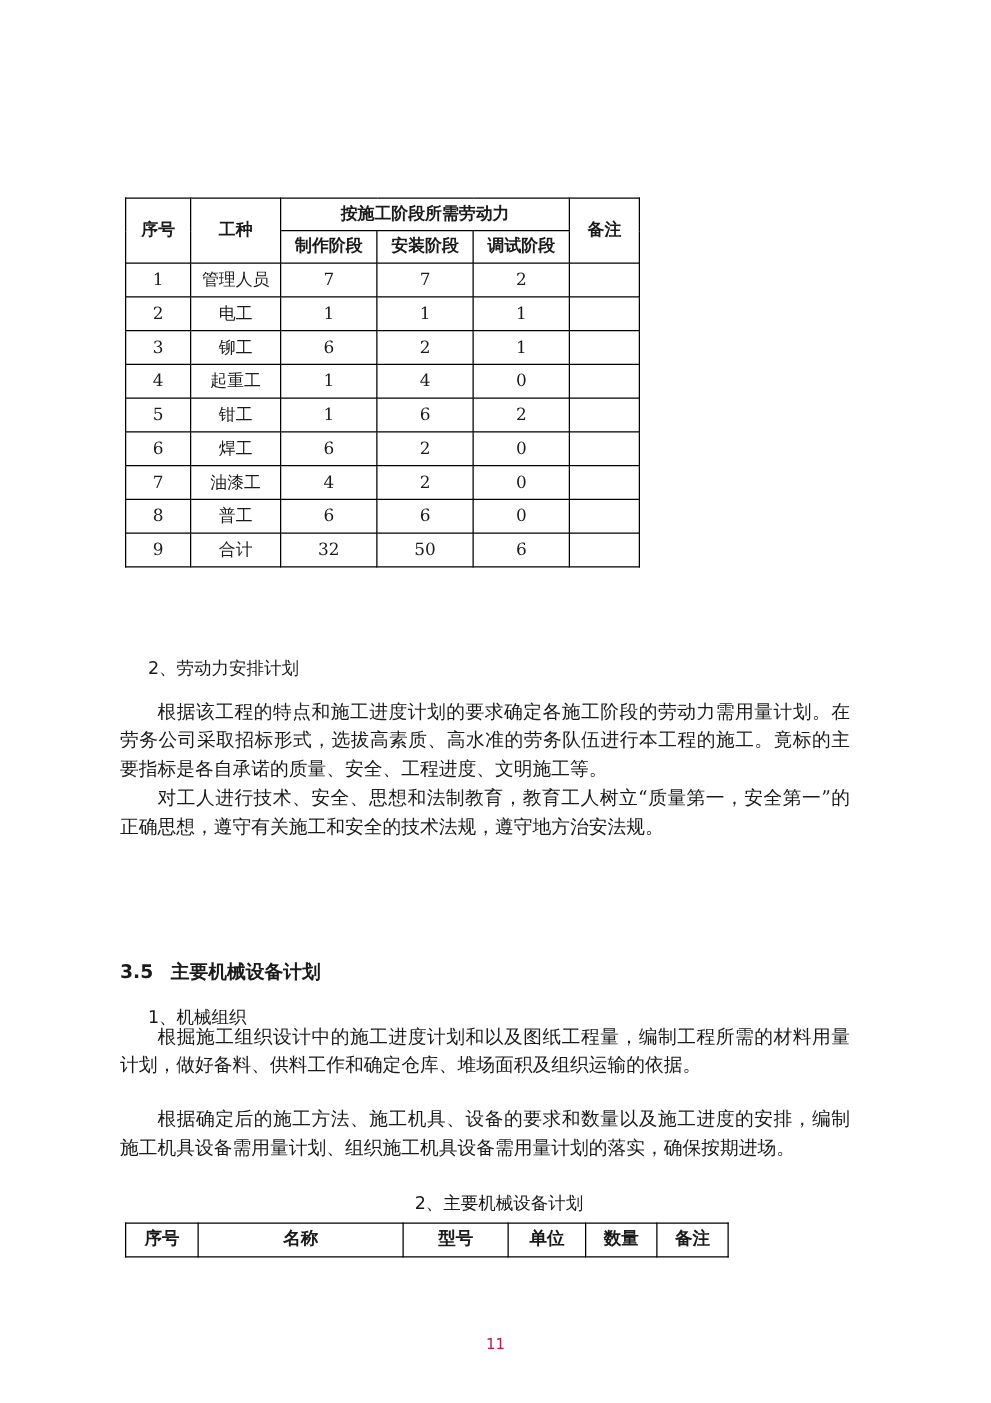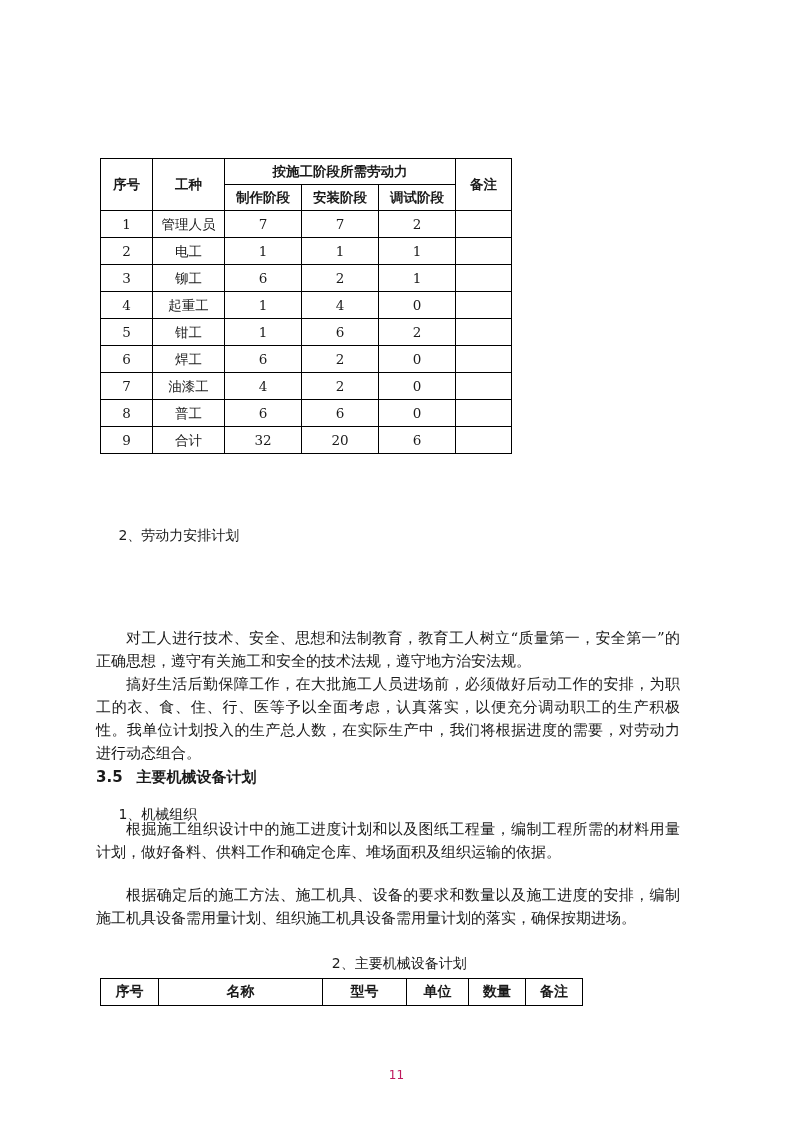--- a/index.html
+++ b/index.html
@@ -209,40 +209,40 @@
             <td>普工</td>
             <td>6</td>
             <td>6</td>
             <td>0</td>
             <td></td>
           </tr>
           <tr>
             <td>9</td>
             <td>合计</td>
             <td>32</td>
-            <td>20</td>
+            <td>50</td>
             <td>6</td>
             <td></td>
           </tr>
         </tbody>
     </table>
   </div>
 
   <div class="blk" style="top:524px;">
     <p class="list-line">2、劳动力安排计划</p>
   </div>
 
+  <div class="blk" style="top:558px;">
+    <p class="body-para">根据该工程的特点和施工进度计划的要求确定各施工阶段的劳动力需用量计划。在劳务公司采取招标形式，选拔高素质、高水准的劳务队伍进行本工程的施工。竟标的主要指标是各自承诺的质量、安全、工程进度、文明施工等。</p>
+  </div>
 
   <div class="blk" style="top:627px;">
     <p class="body-para">对工人进行技术、安全、思想和法制教育，教育工人树立“质量第一，安全第一”的正确思想，遵守有关施工和安全的技术法规，遵守地方治安法规。</p>
   </div>
 
-  <div class="blk" style="top:673px;">
-    <p class="body-para">搞好生活后勤保障工作，在大批施工人员进场前，必须做好后动工作的安排，为职工的衣、食、住、行、医等予以全面考虑，认真落实，以便充分调动职工的生产积极性。我单位计划投入的生产总人数，在实际生产中，我们将根据进度的需要，对劳动力进行动态组合。</p>
-  </div>
 
   <div class="blk" style="top:766px; left:96px;">
     <h2 class="section-heading">
       <span class="sec-num">3.5</span><span>主要机械设备计划</span>
     </h2>
   </div>
 
   <div class="blk" style="top:803px;">
     <p class="list-line">1、机械组织</p>
   </div>

